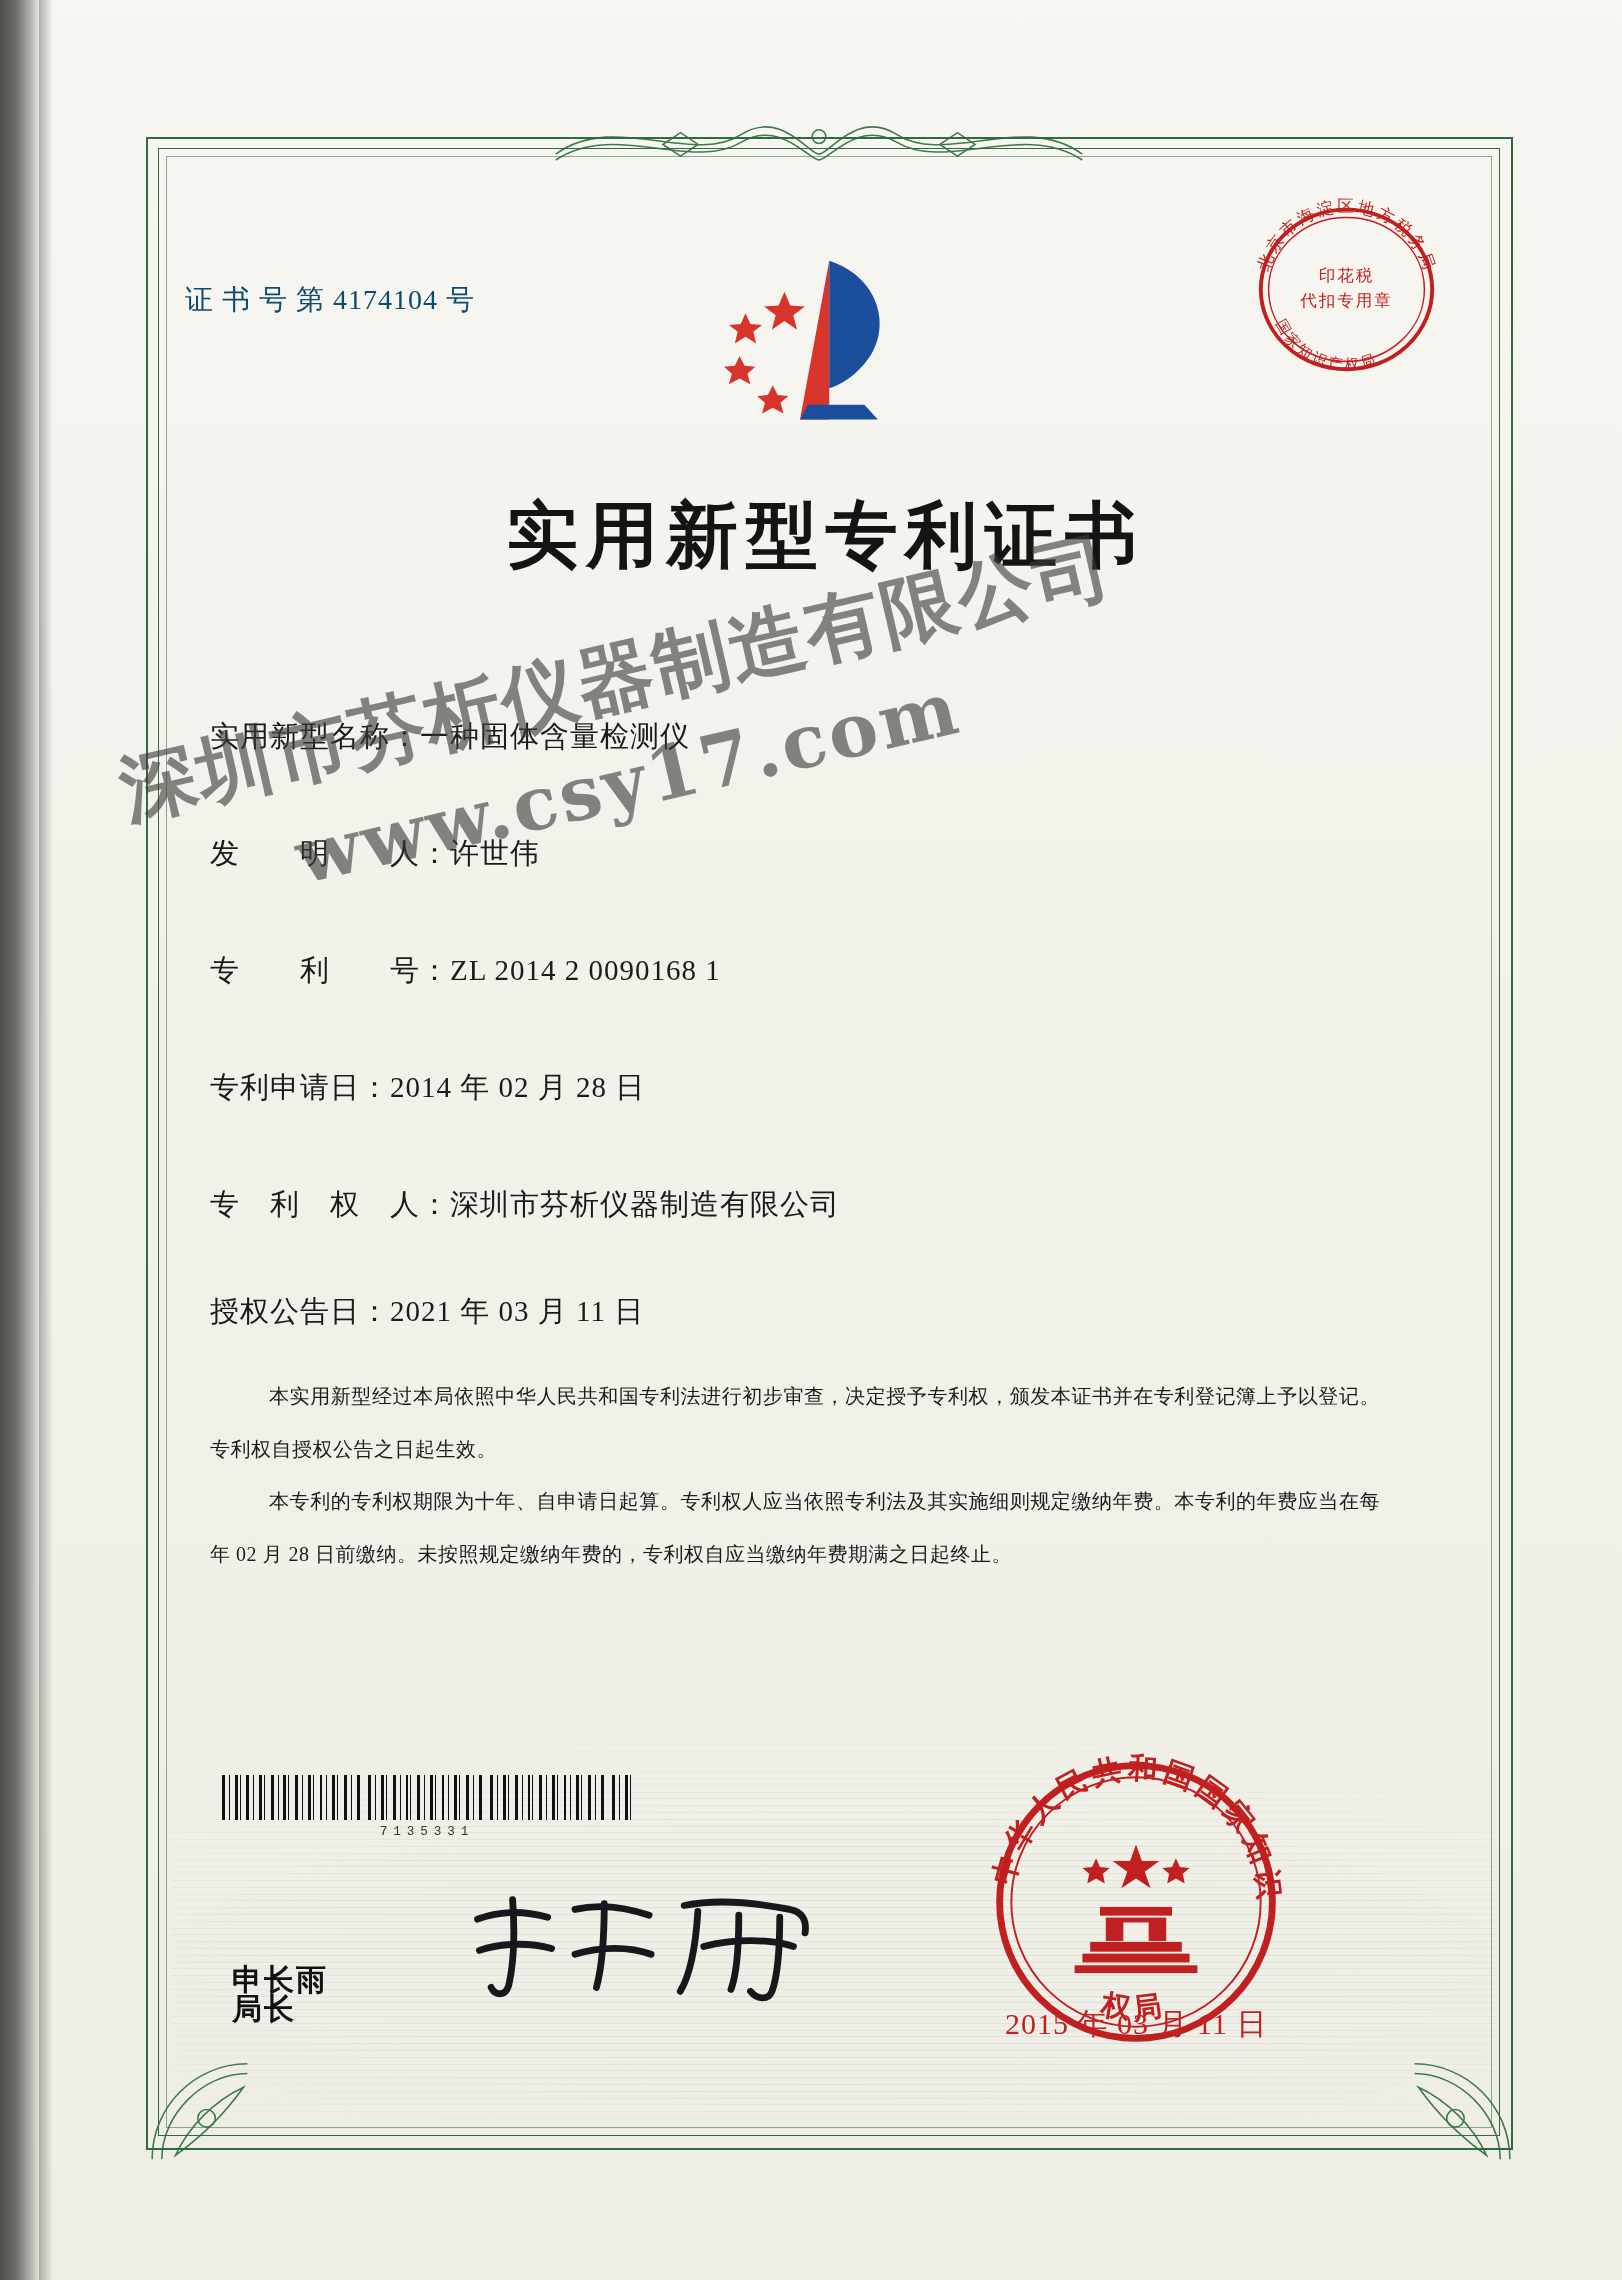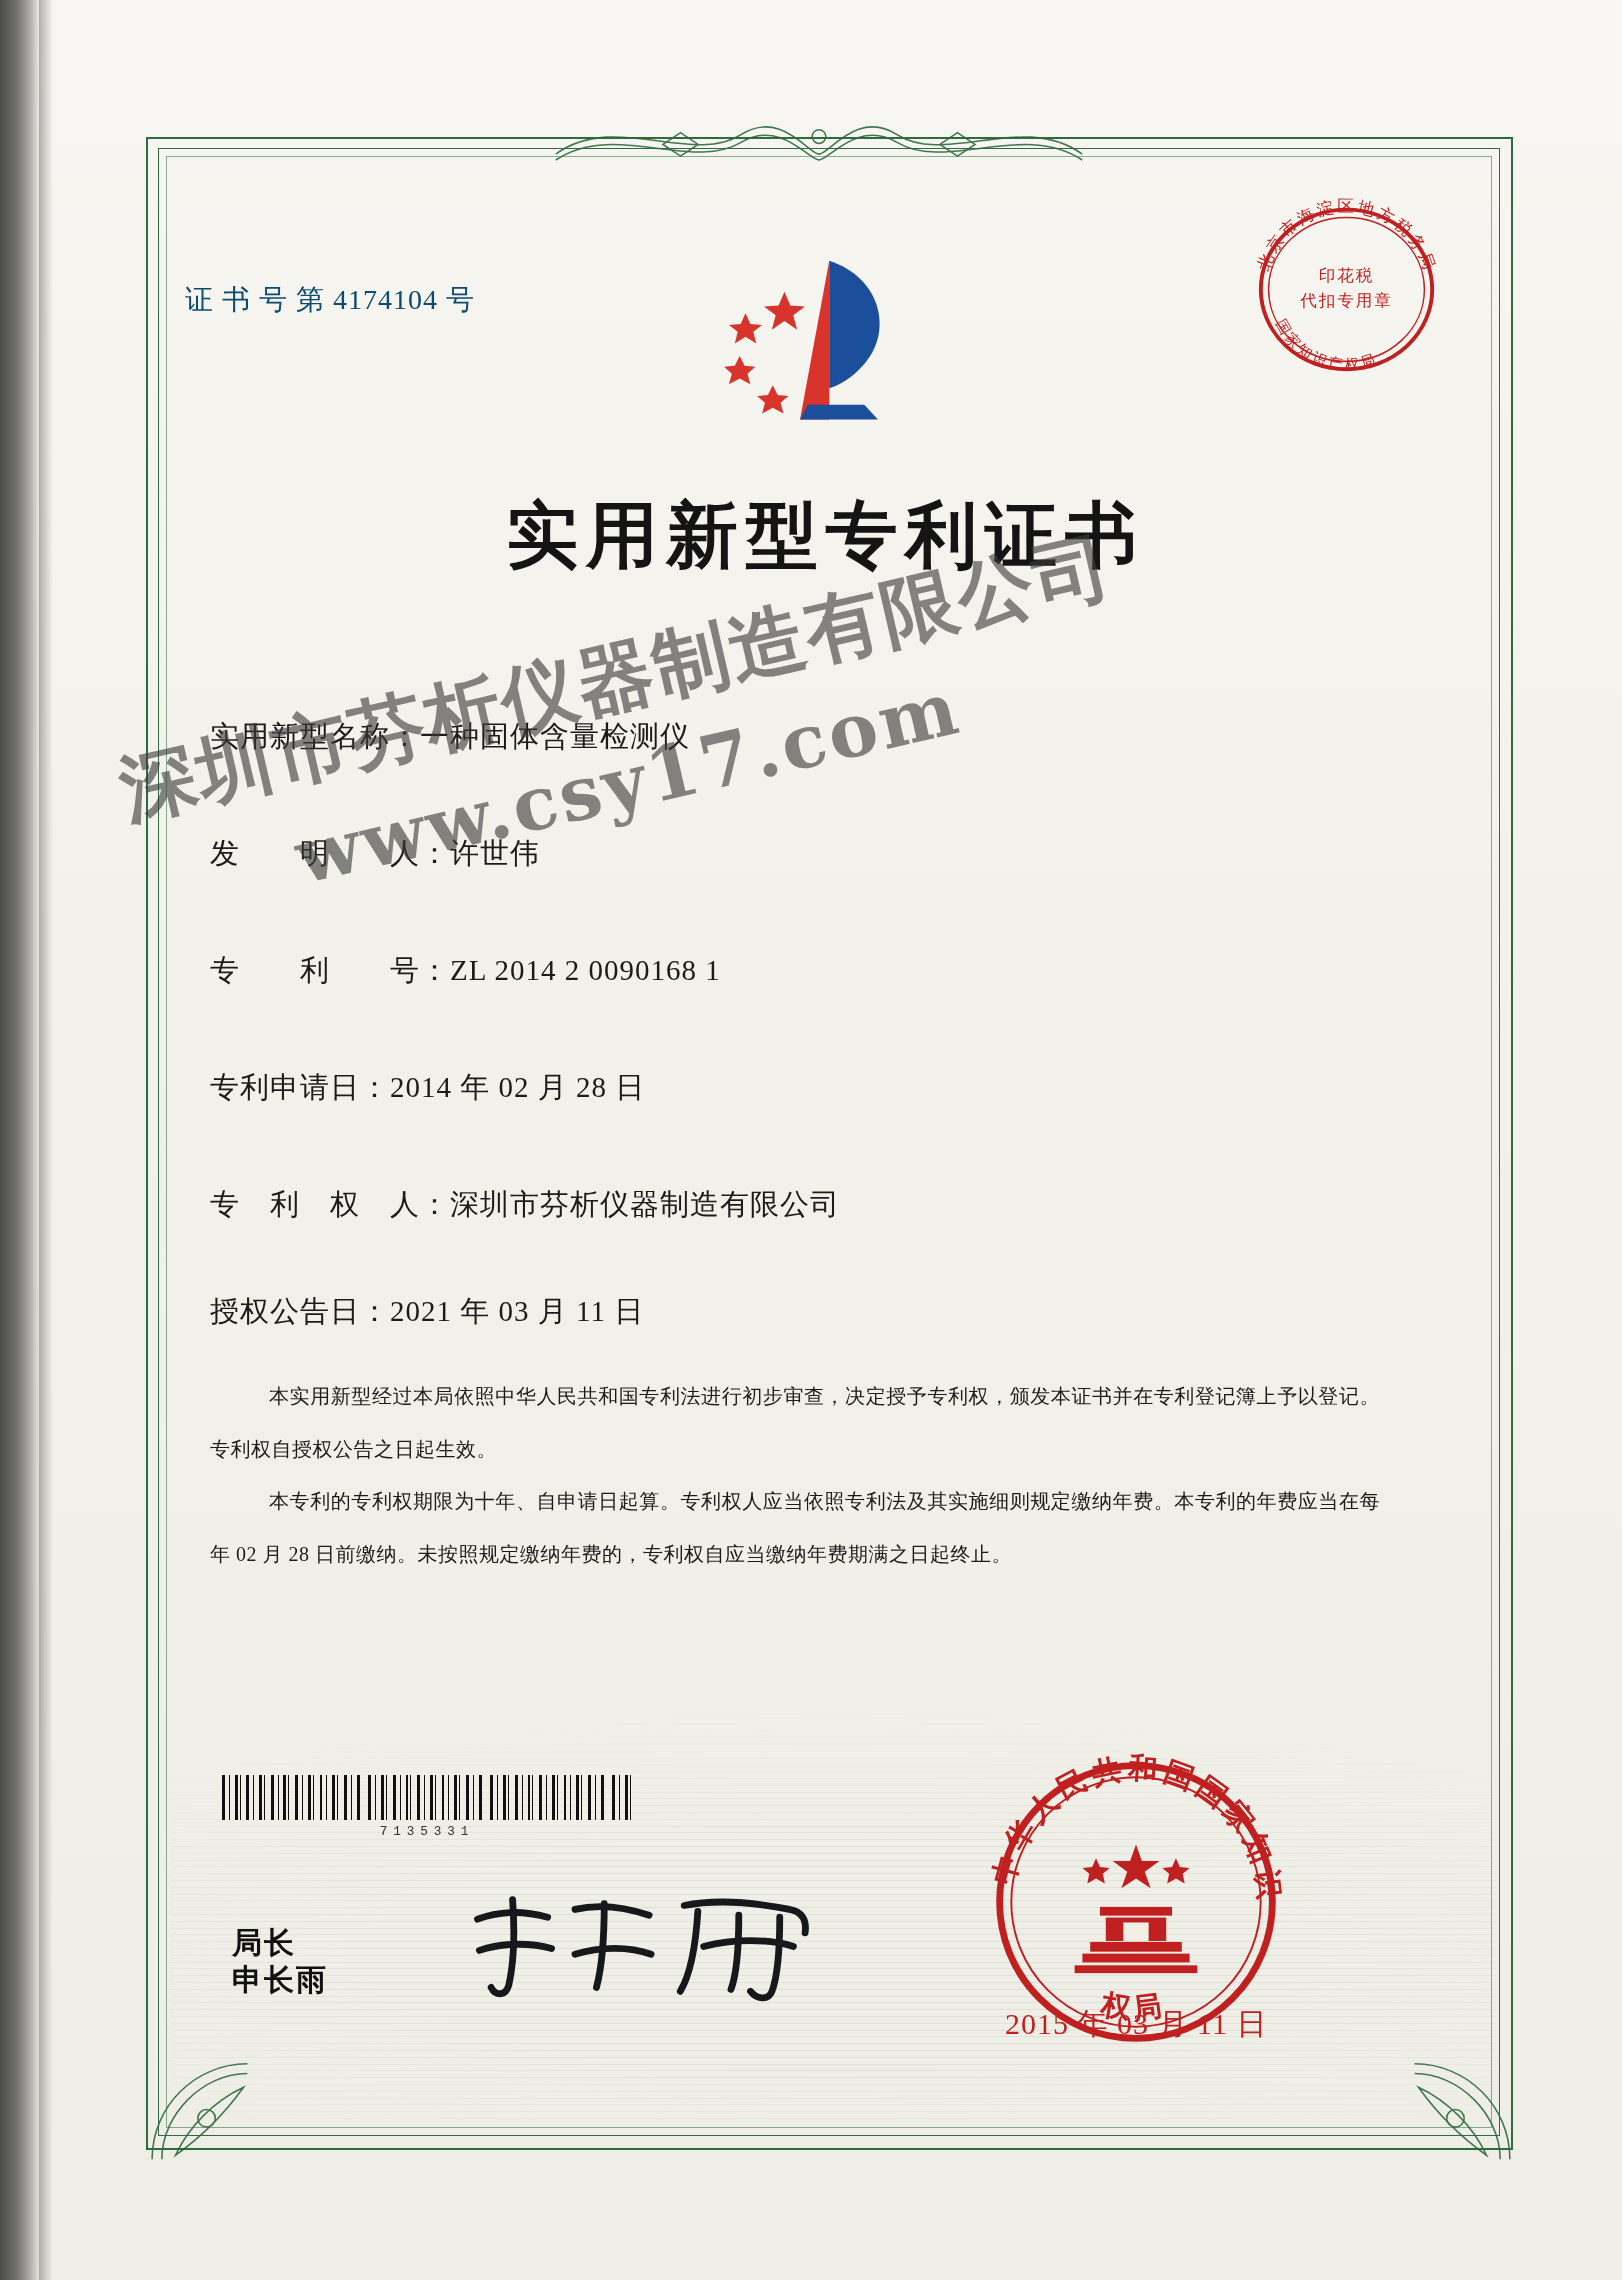--- a/index.html
+++ b/index.html
@@ -150,21 +150,21 @@
         #111 17.6px, #111 18.5px, transparent 18.5px, transparent 24.4px);
   }
   #barcode-sub {
     position: absolute; left: 222px; top: 1824px; width: 410px;
     text-align: center; font-size: 12.7px; color: #333; letter-spacing: 5.9px;
     font-family: "Liberation Mono", monospace;
   }
 
   
   #director-label {
-    position: absolute; left: 232px; top: 1923px;
+    position: absolute; left: 232px; top: 1989px;
     font-size: 30px; font-weight: bold; color: #111; letter-spacing: 2px;
   }
   #director-name {
     position: absolute; left: 232px; top: 1960px;
     font-size: 30px; font-weight: bold; color: #111; letter-spacing: 2px;
   }
   #signature {
     position: absolute; left: 458px; top: 1882px;
     width: 390px; height: 127px;
   }

